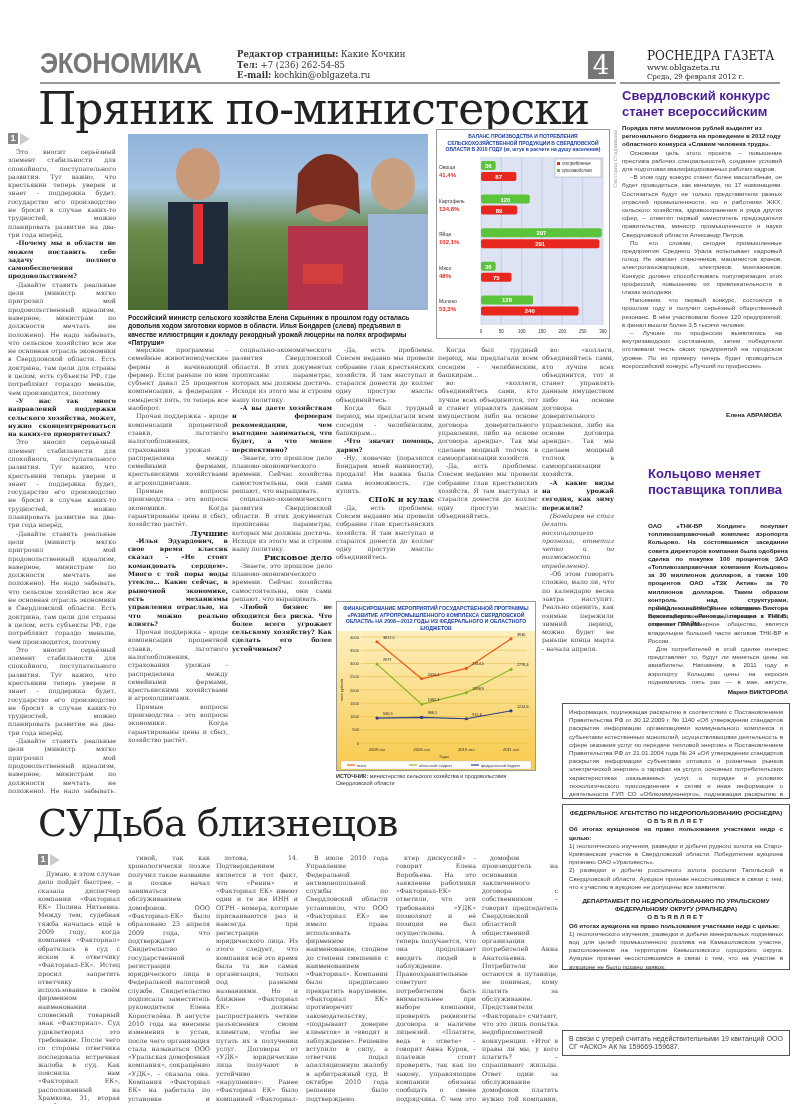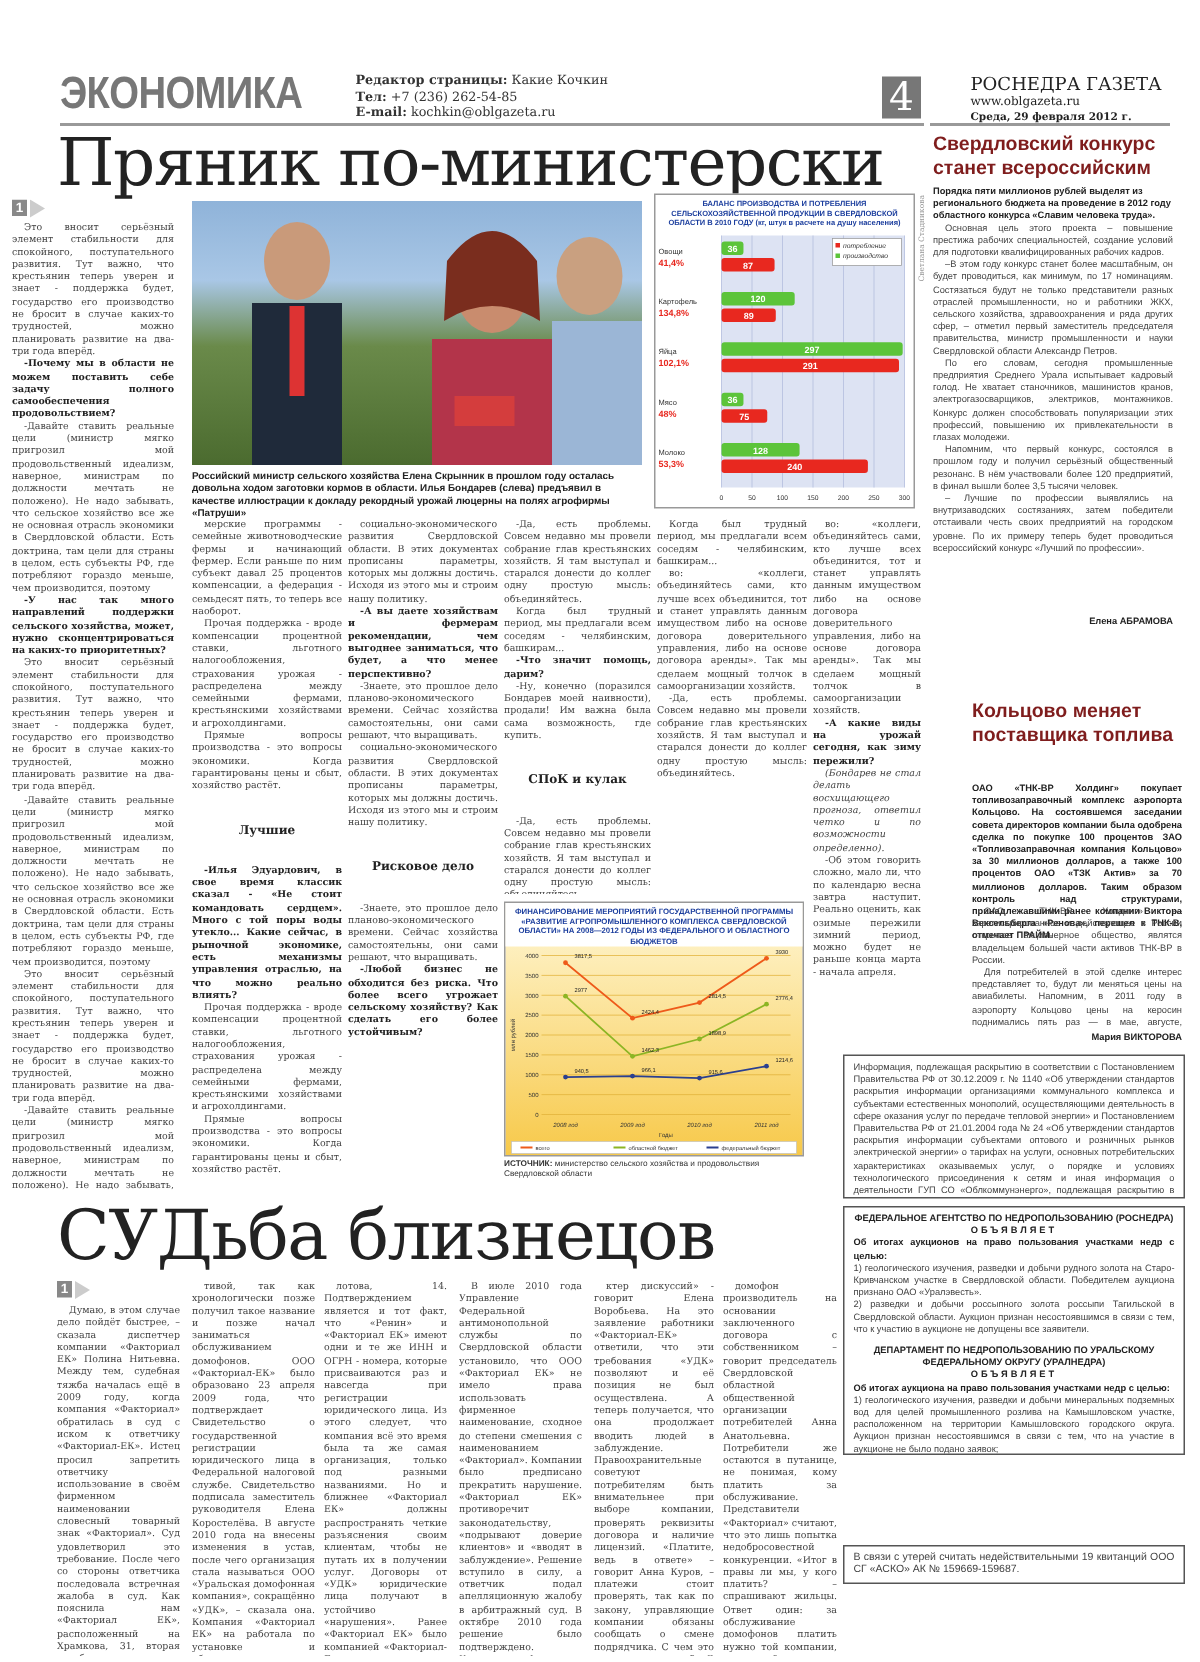--- a/index.html
+++ b/index.html
@@ -4,37 +4,37 @@
 <style>
 *{box-sizing:border-box;margin:0;padding:0}
 body{width:800px;height:1108px;background:#fff;font-family:"DejaVu Serif",serif;color:#222;position:relative;overflow:hidden}
 .abs{position:absolute}
 .rubric{left:40px;top:46px;font-family:"Liberation Sans",sans-serif;font-weight:bold;font-size:30px;color:#777;letter-spacing:-0.5px;transform:scaleX(0.85);transform-origin:left}
 .editor{left:237px;top:49px;font-size:8.5px;line-height:10.5px;color:#333}
 .editor b{font-weight:bold}
 .pagenum{left:588px;top:51px;width:26px;height:28px;background:#777;color:#fff;font-size:26px;line-height:28px;text-align:center}
 .paper{left:647px;top:50px;font-size:12px;line-height:13px;color:#222}
 .paper .url{font-size:8px;line-height:10px}
-.paper .date{font-size:7px;font-weight:bold;line-height:9px}
+.paper .date{font-size:7px;font-weight:normal;line-height:9px}
 .rule{height:2px;background:#999}
 .h1{font-family:"DejaVu Serif",serif;font-size:44px;color:#222;letter-spacing:-1px;line-height:46px}
 .col{font-size:6.3px;line-height:8.3px;color:#444;text-align:justify;overflow:hidden}
 .col p{text-indent:8px}
 .marker{display:inline-block;width:10px;height:11px;background:#888;color:#fff;font-size:9px;line-height:11px;text-align:center;font-family:"Liberation Sans",sans-serif;font-weight:bold}
 .arrow{display:inline-block;width:0;height:0;border-top:6px solid transparent;border-bottom:6px solid transparent;border-left:10px solid #ccc;vertical-align:top;margin-left:2px}
 .photo{background:linear-gradient(180deg,#8fb3d9 0%,#a9c7e6 30%,#6a8a4a 55%,#4b6b2f 100%);overflow:hidden}
 .caption{font-family:"Liberation Sans",sans-serif;font-weight:bold;font-size:6.6px;line-height:8.4px;color:#222}
 .chart-box{border:1px solid #999;background:#fff}
 .chart-title{font-family:"Liberation Sans",sans-serif;font-weight:bold;color:#1d3f9e;text-align:center}
-.side-h{font-family:"Liberation Sans",sans-serif;font-weight:bold;font-size:13px;line-height:16px;color:#7f1d1d}
+.side-h{font-family:"Liberation Sans",sans-serif;font-weight:bold;font-size:13px;line-height:16px;color:#4c1d95}
 .side-text{font-family:"Liberation Sans",sans-serif;font-size:6.2px;line-height:8.2px;color:#444}
 .sign{text-align:right;font-weight:bold;color:#222}
 .box{border:1px solid #555;padding:4px 6px;font-family:"Liberation Sans",sans-serif;font-size:6.2px;line-height:8.2px;color:#444;text-align:justify}
 .box .c{text-align:center;font-weight:bold;color:#222}
-.subhead{font-weight:bold;font-size:8px;text-align:center;color:#222;margin:20px 0}
+.subhead{font-weight:bold;font-size:8px;text-align:right;color:#222;margin:0 0}
 </style>
 </head>
 <body>
 
 <div class="abs rubric">ЭКОНОМИКА</div>
 <div class="abs editor">
   <div><b>Редактор страницы:</b> <span>Какие Кочкин</span></div>
   <div><b>Тел:</b> <span>+7 (236) 262-54-85</span></div>
   <div><b>E-mail:</b> <span>kochkin@oblgazeta.ru</span></div>
 </div>
@@ -271,21 +271,21 @@
   <div>2) разведки и добычи россыпного золота россыпи Тагильской в Свердловской области. Аукцион признан несостоявшимся в связи с тем, что к участию в аукционе не допущены все заявители.</div>
   <div class="c" style="margin-top:6px">ДЕПАРТАМЕНТ ПО НЕДРОПОЛЬЗОВАНИЮ ПО УРАЛЬСКОМУ ФЕДЕРАЛЬНОМУ ОКРУГУ (УРАЛНЕДРА)</div>
   <div class="c" style="letter-spacing:2px">ОБЪЯВЛЯЕТ</div>
   <div style="font-weight:bold;color:#222">Об итогах аукциона на право пользования участками недр с целью:</div>
   <div>1) геологического изучения, разведки и добычи минеральных подземных вод для целей промышленного розлива на Камышловском участке, расположенном на территории Камышловского городского округа. Аукцион признан несостоявшимся в связи с тем, что на участие в аукционе не было подано заявок;</div>
 
 </div>
 
 <div class="abs box" style="left:562px;top:1030px;width:228px;height:26px;font-size:7px">В связи с утерей считать недействительными 19 квитанций ООО СГ «АСКО» АК № 159669-159687.</div>
 
-<div class="abs h1" style="left:38px;top:800px;font-size:46px">СУДьба близнецов</div>
+<div class="abs h1" style="left:38px;top:800px;font-size:38px">СУДьба близнецов</div>
 
 <div class="abs col" style="left:38px;top:854px;width:82px;height:250px">
   <div style="margin-bottom:4px"><span class="marker">1</span><span class="arrow"></span></div>
   <p>Думаю, в этом случае дело пойдёт быстрее, – сказала диспетчер компании «Факториал ЕК» Полина Нитьевна. Между тем, судебная тяжба началась ещё в 2009 году, когда компания «Факториал» обратилась в суд с иском к ответчику «Факториал-ЕК». Истец просил запретить ответчику использование в своём фирменном наименовании словесный товарный знак «Факториал». Суд удовлетворил это требование. После чего со стороны ответчика последовала встречная жалоба в суд. Как пояснила нам «Факториал ЕК», расположенный на Храмкова, 31, вторая судебная процесс, именно компания «Факториал-ЕК» был вынужден сменить название. На сегодняшний день по решению суда его поставщиком в екатеринбургском арбитраже с апелляционной жалобой...</p>
 </div>
 <div class="abs col" style="left:128px;top:854px;width:82px;height:250px">
     <p>тивой, так как хронологически позже получил такое название и позже начал заниматься обслуживанием домофонов. ООО «Факториал-ЕК» было образовано 23 апреля 2009 года, что подтверждает Свидетельство о государственной регистрации юридического лица в Федеральной налоговой службе. Свидетельство подписала заместитель руководителя Елена Коростелёва. В августе 2010 года на внесены изменения в устав, после чего организация стала называться ООО «Уральская домофонная компания», сокращённо «УДК», – сказала она. Компания «Факториал ЕК» на работала по установке и обслуживанию домофонных систем. «Факториал-ЕК» была зарегистрирована 7 мая 2009 года, а на Храмкова, 31 через 2 года, в 2011 году...</p>
   </div>
 <div class="abs col" style="left:216px;top:854px;width:82px;height:250px">
     <p>лотова, 14. Подтверждением является и тот факт, что «Ренин» и «Факториал ЕК» имеют одни и те же ИНН и ОГРН - номера, которые присваиваются раз и навсегда при регистрации юридического лица. Из этого следует, что компания всё это время была та же самая организация, только под разными названиями. Но и ближнее «Факториал ЕК» должны распространять четкие разъяснения своим клиентам, чтобы не путать их в получении услуг. Договоры от «УДК» юридические лица получают в устойчиво «нарушения». Ранее «Факториал ЕК» было компанией «Факториал-Е» и компании «Факториал-Е» были разными лицами.</p>

